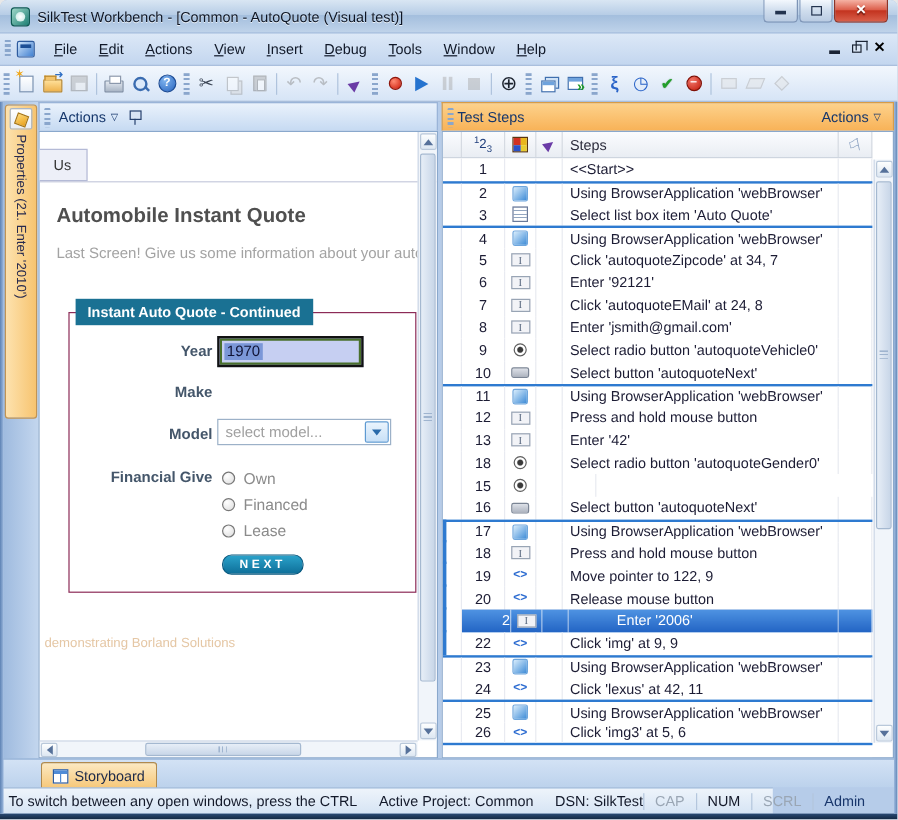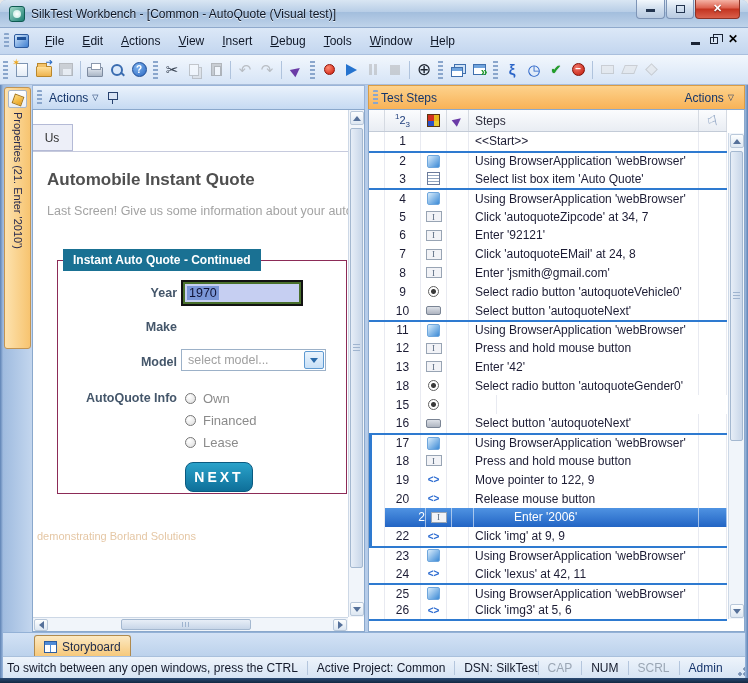--- a/index.html
+++ b/index.html
@@ -134,22 +134,22 @@
   .select{top:0;left:148px;width:145px;height:22px;border:1px solid #9cb1c8;background:#fff;display:flex;align-items:center;}
   .sel-make{top:204px;} .sel-model{top:239px;}
   .select .ph-text{flex:1;font-size:12.5px;color:#a0a0a0;padding-left:6px;white-space:nowrap;overflow:hidden;}
   .select .dd-btn{width:20px;height:18px;margin-right:1px;border:1px solid #5e9ad2;border-radius:2px;
     background:linear-gradient(#eaf4fd,#c8e0f7);display:flex;align-items:center;justify-content:center;}
   .select .dd-btn::after{content:"";width:0;height:0;border-left:4px solid transparent;border-right:4px solid transparent;border-top:5px solid #2a6aaa;}
   .radio-row{left:152px;display:flex;align-items:center;gap:7px;}
   .r-own{top:281px;} .r-fin{top:303px;} .r-lease{top:325px;}
   .radio-circle{width:11px;height:11px;border-radius:50%;border:1px solid #777;background:radial-gradient(circle at 35% 30%,#fff,#dcdcdc);}
   .radio-label{font-size:13px;color:#8b8b8b;}
-  .next-btn{left:152px;top:352px;width:68px;height:30px;border-radius:8px;border:1px solid #0a5a80;
-    background:linear-gradient(#2aa2ca,#0e6f99);color:#fff;font-size:14px;font-weight:bold;letter-spacing:3px;
+  .next-btn{left:152px;top:352px;width:68px;height:17px;border-radius:8px;border:1px solid #0a5a80;
+    background:linear-gradient(#2aa2ca,#0e6f99);color:#fff;font-size:10px;font-weight:bold;letter-spacing:3px;
     display:flex;align-items:center;justify-content:center;}
   .watermark{left:4px;top:420px;font-size:11px;color:#e5c7a5;}
 
   
   .sb-v{position:absolute;width:16px;background:#f1f5fa;border-left:1px solid #cdd8e6;}
   .sb-h{position:absolute;height:14px;background:#f1f5fa;border-top:1px solid #cdd8e6;}
   .sb-btn{position:absolute;background:linear-gradient(#fdfefe,#dde7f2);border:1px solid #b9c8da;border-radius:2px;
     display:flex;align-items:center;justify-content:center;}
   .arr{width:0;height:0;}
   .arr.up{border-left:4px solid transparent;border-right:4px solid transparent;border-bottom:5px solid #56719a;}
@@ -212,21 +212,21 @@
   .story-strip{position:absolute;left:0;top:632px;width:748px;height:24px;
     background:linear-gradient(#d3e2f5,#bcd2ec);border-top:1px solid #93b1d6;}
   .story-tab{position:absolute;left:34px;top:2px;height:22px;padding:0 9px;display:flex;align-items:center;gap:5px;
     background:linear-gradient(#fce9c2,#f6c778);border:1px solid #b08a4e;border-bottom:none;border-radius:3px 3px 0 0;
     font-size:12px;color:#1c2a4a;}
   .story-icon{width:13px;height:12px;border:1px solid #2d5da0;background:#fff;position:relative;}
   .story-icon::before{content:"";position:absolute;left:0;top:0;right:0;height:3px;background:#4f8bd6;}
   .story-icon::after{content:"";position:absolute;left:5px;top:3px;bottom:0;width:1px;background:#4f8bd6;}
 
   
-  .statusbar{position:absolute;left:0;top:656px;width:748px;height:22px;
+  .statusbar{position:absolute;left:0;top:656px;width:644px;height:22px;
     background:linear-gradient(#eef4fb,#d6e4f4);border-top:1px solid #a9c0dc;display:flex;align-items:center;font-size:12px;color:#13192a;}
   .sb-msg{padding-left:7px;white-space:nowrap;}
   .sb-sep{width:1px;height:14px;background:#b4c6dd;margin:0 9px;}
   .sb-cell{white-space:nowrap;}
   .sb-spacer{flex:1;}
   .sb-ind{padding:0 9px;border-left:1px solid #b4c6dd;text-align:center;}
   .sb-ind.inactive{color:#9aa6b4;}
   .sb-ind.admin{color:#17356b;}
   .resize-grip{width:14px;height:14px;margin:4px 3px 0 2px;
     background:
@@ -405,21 +405,21 @@
         </div>
 
         <div class="pv f-label lab-make">Make</div>
 
         <div class="pv f-label lab-model">Model</div>
         <div class="pv select sel-model">
           <span class="ph-text">select model...</span>
           <span class="dd-btn"></span>
         </div>
 
-        <div class="pv f-label lab-fin">AutoQuote Info</div>
+        <div class="pv f-label lab-fin">Financial Give</div>
         <div class="pv radio-row r-own">
           <span class="radio-circle"></span>
           <span class="radio-label">Own</span>
         </div>
         <div class="pv radio-row r-fin">
           <span class="radio-circle"></span>
           <span class="radio-label">Financed</span>
         </div>
         <div class="pv radio-row r-lease">
           <span class="radio-circle"></span>

